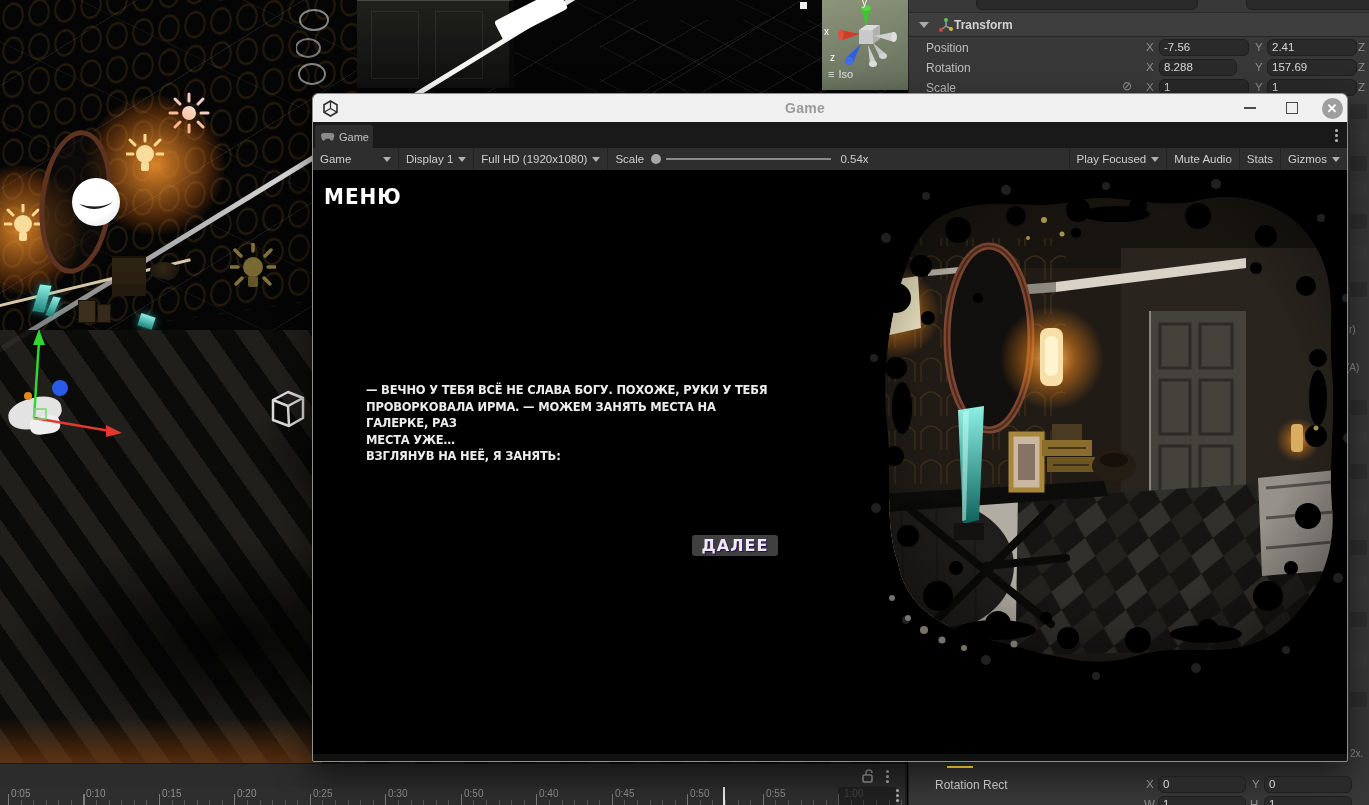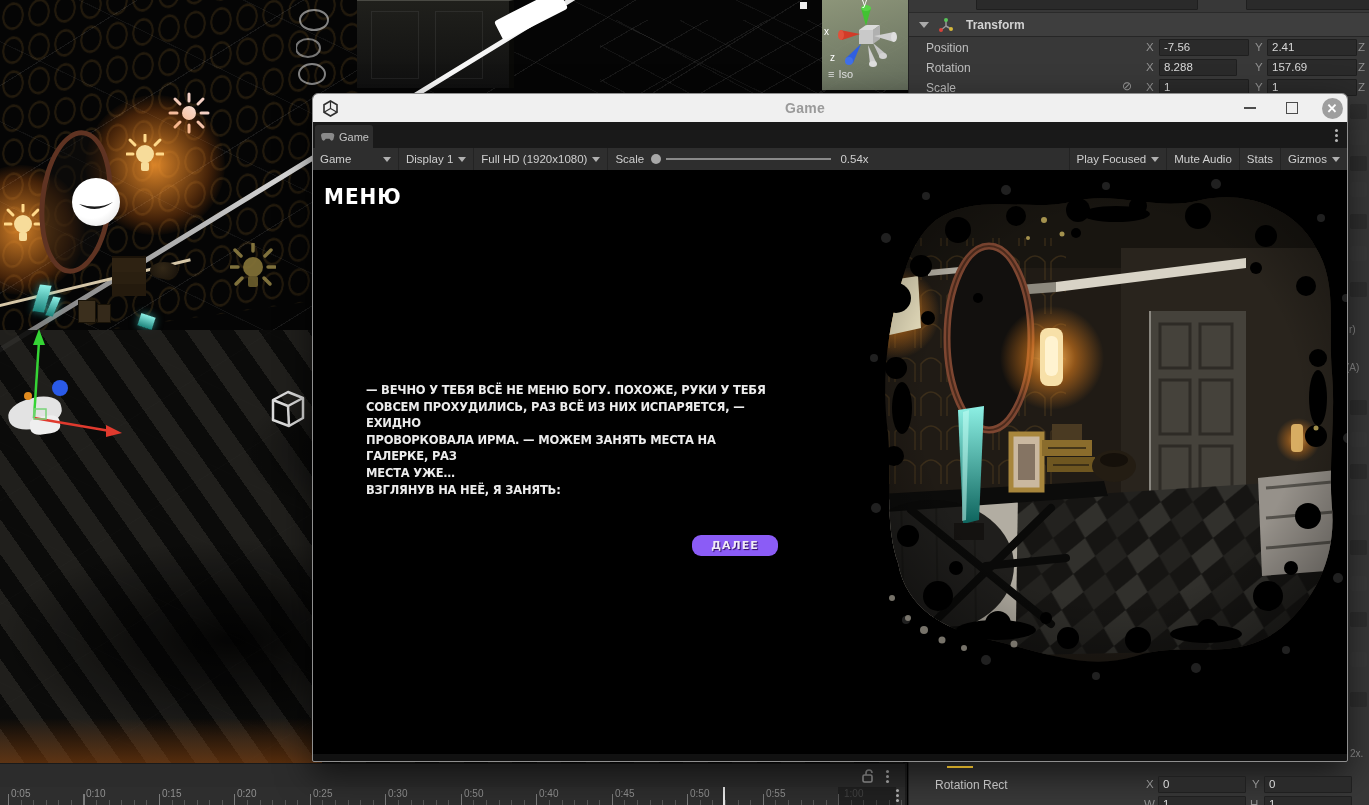--- a/index.html
+++ b/index.html
@@ -2,40 +2,40 @@
 <html><head>
 <meta charset="utf-8">
 <style>
   html,body{margin:0;padding:0}
   body{width:1369px;height:805px;background:#000;font-family:"Liberation Sans",sans-serif;overflow:hidden;position:relative}
   .abs{position:absolute}
   
   .insp{background:#383838;border-left:1px solid #232323}
   .comp-header{background:#3e3e3e;border-top:1px solid #2a2a2a;border-bottom:1px solid #262626;display:flex;align-items:center}
   .lbl{color:#bdbdbd;font-size:12px}
-  .fld{background:#2a2a2a;border:1px solid #1f1f1f;border-radius:1px;color:#d8d8d8;font-size:11.5px;line-height:15px;padding:0 4px;box-sizing:border-box;overflow:hidden}
+  .fld{background:#2a2a2a;border:1px solid #1f1f1f;border-radius:6px;color:#d8d8d8;font-size:11.5px;line-height:15px;padding:0 4px;box-sizing:border-box;overflow:hidden}
   .ax{color:#909090;font-size:11.5px}
   .foldout{width:0;height:0;border-left:5px solid transparent;border-right:5px solid transparent;border-top:6px solid #aaa}
   .sliver-row{position:absolute;left:1350px;width:17px;height:15px;background:#2f2f2f;border-radius:2px}
   .frag{position:absolute;color:#8f8f8f;font-size:10px}
   
   .gwin{left:312px;top:93px;width:1036px;height:669px;border:1px solid #8f8f8f;border-radius:6px 6px 2px 2px;box-shadow:0 12px 34px rgba(0,0,0,.6);background:#111;z-index:10;box-sizing:border-box}
   .titlebar{position:absolute;left:0;top:0;right:0;height:28px;background:#f0f0f0;border-radius:5px 5px 0 0;display:flex;align-items:center}
   .win-title{position:absolute;left:472px;top:6px;color:#9a9a9a;font-weight:bold;font-size:14px;letter-spacing:.3px}
   .tabrow{position:absolute;left:0;top:28px;right:0;height:26px;background:#191919}
   .tab{position:absolute;left:2px;top:3px;width:58px;height:23px;background:#2e2e2e;border-radius:3px 3px 0 0;display:flex;align-items:center;gap:4px;padding-left:6px;box-sizing:border-box}
   .tab span{color:#c4c4c4;font-size:11px}
   .toolbar{position:absolute;left:0;top:54px;right:0;height:22px;background:#2e2e2e;border-bottom:1px solid #1c1c1c;display:flex;align-items:center;color:#cfcfcf;font-size:11.5px}
   .tbtn{height:22px;display:flex;align-items:center;gap:5px;padding:0 7px;border-right:1px solid #232323;box-sizing:border-box;white-space:nowrap}
   .tri{width:0;height:0;border-left:4px solid transparent;border-right:4px solid transparent;border-top:5px solid #b0b0b0}
   .kebab{width:3px;height:3px;background:#b5b5b5;border-radius:50%;box-shadow:0 5px 0 #b5b5b5,0 -5px 0 #b5b5b5}
   .content{position:absolute;left:0;top:76px;right:0;bottom:7px;background:#000;overflow:hidden}
   .menu-title{position:absolute;left:11px;top:14px;color:#fff;font-family:"DejaVu Sans",sans-serif;font-weight:bold;font-size:20px;letter-spacing:1px;transform:scale(1,1.08)}
   .dlg{position:absolute;left:53px;top:212px;width:410px;color:#ececec;font-family:"DejaVu Sans",sans-serif;font-weight:bold;font-size:11.5px;line-height:16.6px;letter-spacing:-.2px;text-shadow:1px 1px 0 #000}
-  .next-btn{position:absolute;left:379px;top:365px;width:86px;height:21px;background:#8b5cf6;border-radius:9px;display:flex;align-items:center;justify-content:center;color:#efeaf5;font-family:"DejaVu Sans",sans-serif;font-weight:bold;font-size:11px;letter-spacing:1px;text-shadow:1px 1px 1px #2c0660;cursor:pointer}
+  .next-btn{position:absolute;left:379px;top:365px;width:86px;height:21px;background:#404040;border-radius:3px;display:flex;align-items:center;justify-content:center;color:#efeaf5;font-family:"DejaVu Sans",sans-serif;font-weight:bold;font-size:16px;letter-spacing:1px;text-shadow:1px 1px 1px #2c0660;cursor:pointer}
   .winbtn{position:absolute;top:0;height:28px;display:flex;align-items:center;justify-content:center}
   
   .tl-a{left:0;top:763px;width:906px;height:24px;background:#2c2c2c;border-top:1px solid #1a1a1a}
   .tl-b{left:0;top:787px;width:906px;height:18px;background:#2e2e2e;
         background-image:
           repeating-linear-gradient(90deg,#7a7a7a 0 1px,transparent 1px 75.5px),
           repeating-linear-gradient(90deg,#555 0 1px,transparent 1px 12.58px);
         background-size:906px 11px,906px 5px;background-position:8px 100%,8px 100%;background-repeat:no-repeat}
   .tl-lab{position:absolute;top:1px;color:#8f8f8f;font-size:10px}
   .tl-lab.dim{color:#5d5d5d}
@@ -219,21 +219,21 @@
   <div class="comp-header abs" style="left:0;top:12px;width:461px;height:23px">
     <div class="foldout" style="margin-left:10px"></div>
     <svg style="margin-left:9px" width="16" height="16" viewBox="0 0 16 16">
       <line x1="8" y1="9" x2="8" y2="3" stroke="#999" stroke-width="1.5"></line>
       <line x1="8" y1="9" x2="3" y2="13" stroke="#999" stroke-width="1.5"></line>
       <line x1="8" y1="9" x2="13" y2="12" stroke="#999" stroke-width="1.5"></line>
       <circle cx="8" cy="3" r="2" fill="#59c459"></circle>
         <circle cx="3" cy="13" r="2" fill="#d8433a"></circle>
         <circle cx="13" cy="12" r="2" fill="#d6b93a"></circle>
     </svg>
-    <span class="lbl" style="margin-left:12px;font-weight:bold;color:#d2d2d2">Transform</span>
+    <span class="lbl" style="margin-left:0;font-weight:bold;color:#d2d2d2">Transform</span>
   </div>
 
   <span class="lbl abs" style="left:17px;top:41px">Position</span>
   <span class="ax abs" style="left:237px;top:41px">X</span>
   <div class="fld abs" style="left:250px;top:39px;width:90px;height:17px">-7.56</div>
   <span class="ax abs" style="left:346px;top:41px">Y</span>
   <div class="fld abs" style="left:358px;top:39px;width:90px;height:17px">2.41</div>
   <span class="ax abs" style="left:449px;top:41px">Z</span>
 
   <span class="lbl abs" style="left:17px;top:61px">Rotation</span>
@@ -375,22 +375,21 @@
     <div class="tbtn" style="border-right:none">
       <span>Gizmos</span>
         <span class="tri"></span>
     </div>
   </div>
 
   <div class="content">
     <div class="menu-title">МЕНЮ</div>
 
     <div class="dlg">
-      <div>— ВЕЧНО У ТЕБЯ ВСЁ НЕ МЕНЮ БОГУ. ПОХОЖЕ, РУКИ У ТЕБЯ</div>
-      <div>СОВСЕМ ПРОХУДИЛИСЬ, РАЗ ВСЁ ИЗ НИХ ИСПАРЯЕТСЯ, — ЕХИДНО</div>
+      <div>— ВЕЧНО У ТЕБЯ ВСЁ НЕ СЛАВА БОГУ. ПОХОЖЕ, РУКИ У ТЕБЯ</div>
       <div>ПРОВОРКОВАЛА ИРМА. — МОЖЕМ ЗАНЯТЬ МЕСТА НА ГАЛЕРКЕ, РАЗ</div>
       <div>МЕСТА УЖЕ…</div>
       <div>ВЗГЛЯНУВ НА НЕЁ, Я ЗАНЯТЬ:</div>
     </div>
 
     <div class="next-btn">ДАЛЕЕ</div>
 
     <svg class="abs" style="left:553px;top:8px" width="492" height="510" viewBox="0 0 492 510">
       <defs>
         <clipPath id="blob">

